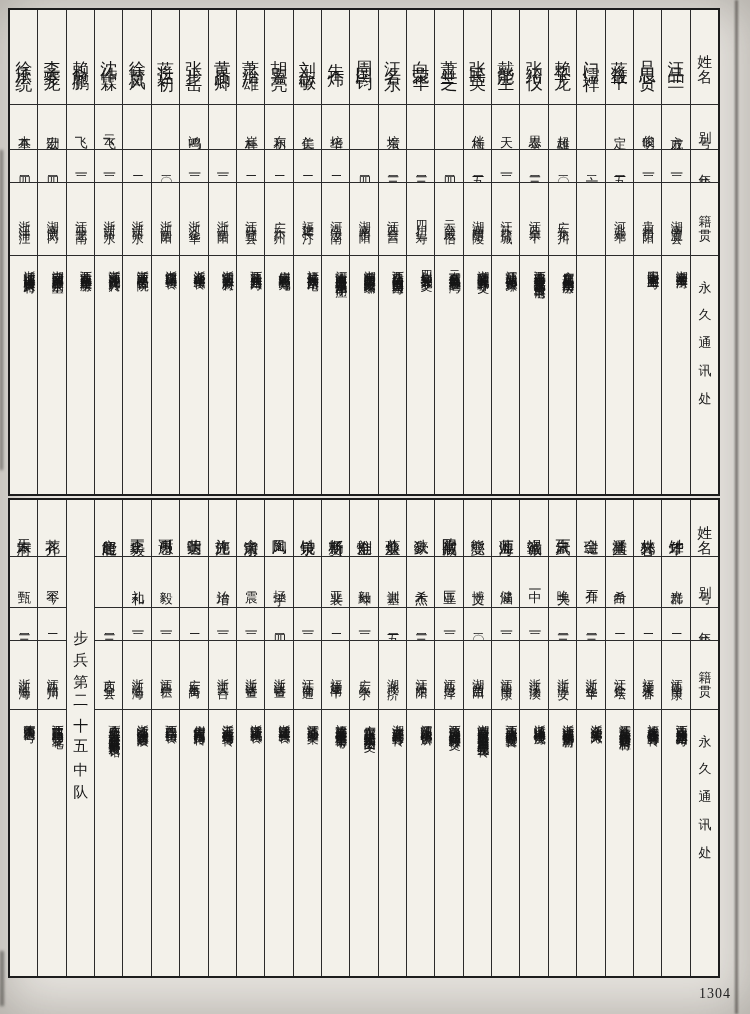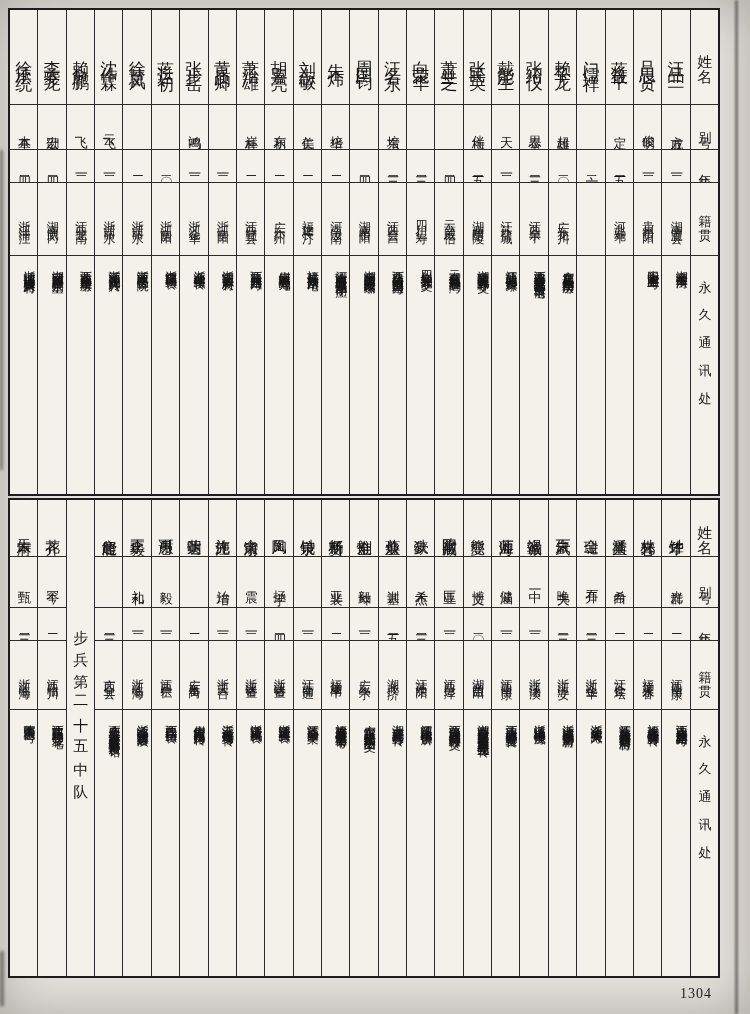--- a/index.html
+++ b/index.html
@@ -55,21 +55,21 @@
   .header-col .cell-alias .vtext{font-size:13px;letter-spacing:6px;}
   .header-col .cell-age .vtext{font-size:13px;letter-spacing:2px;}
   .header-col .cell-native .vtext{font-size:13px;letter-spacing:14px;}
   .header-col .addr-label{justify-content:center;}
   .header-col .addr-label .vtext{height:auto;font-size:13px;letter-spacing:28px;margin-top:8px;}
 
   
   .cell-unit{height:100%;border-bottom:none;justify-content:center;align-items:flex-start;padding-top:118px;}
   .cell-unit .vtext{font-size:15px;letter-spacing:22px;}
 
-  .page-number{position:absolute;right:38px;bottom:12px;font-size:14px;letter-spacing:1px;color:#222;}
+  .page-number{position:absolute;right:19px;bottom:12px;font-size:14px;letter-spacing:1px;color:#222;}
 
   .gutter-line{position:absolute;right:12px;top:0;height:100%;width:3px;background:rgba(45,42,38,.55);filter:blur(1px);}
   .smudge{position:absolute;background:rgba(40,38,34,.5);filter:blur(1.5px);}
   .smudge-left{left:0;top:150px;width:3px;height:320px;}
   .smudge-bottom{left:0;bottom:8px;width:4px;height:55px;}
 </style>
 </head>
 <body>
 
 <div class="page">

